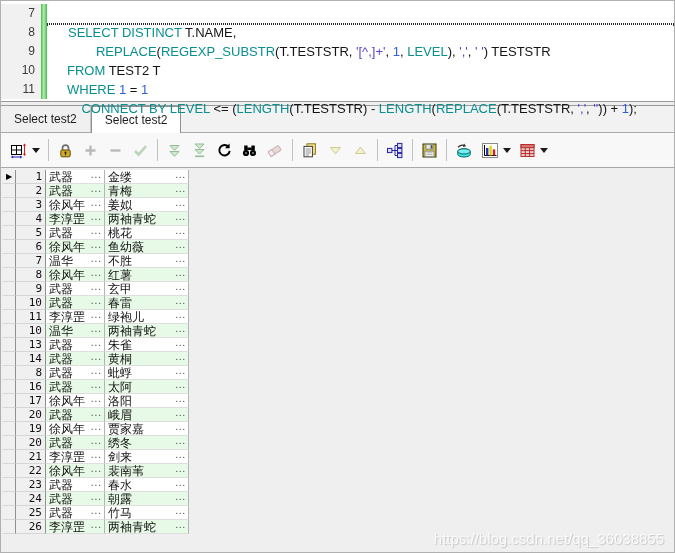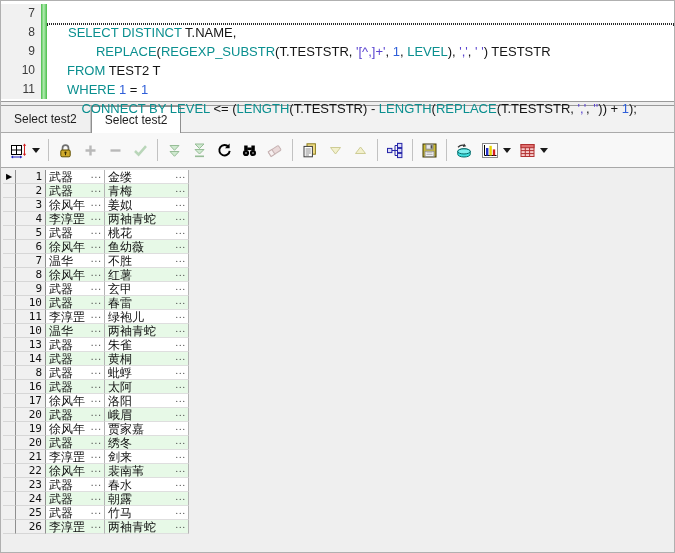--- a/index.html
+++ b/index.html
@@ -477,15 +477,16 @@
             <div class="g-cell test"><span class="cell-text">竹马</span><span class="dots">...</span></div>
           </div>
           <div class="g-row even">
             <div class="g-marker"></div>
             <div class="g-num">26</div>
             <div class="g-cell name"><span class="cell-text">李淳罡</span><span class="dots">...</span></div>
             <div class="g-cell test"><span class="cell-text">两袖青蛇</span><span class="dots">...</span></div>
           </div>
         </div>
     </div>
+    <div class="watermark">https://blog.csdn.net/qq_36038855</div>
   </div>
 
 </div>
 
 </body></html>

